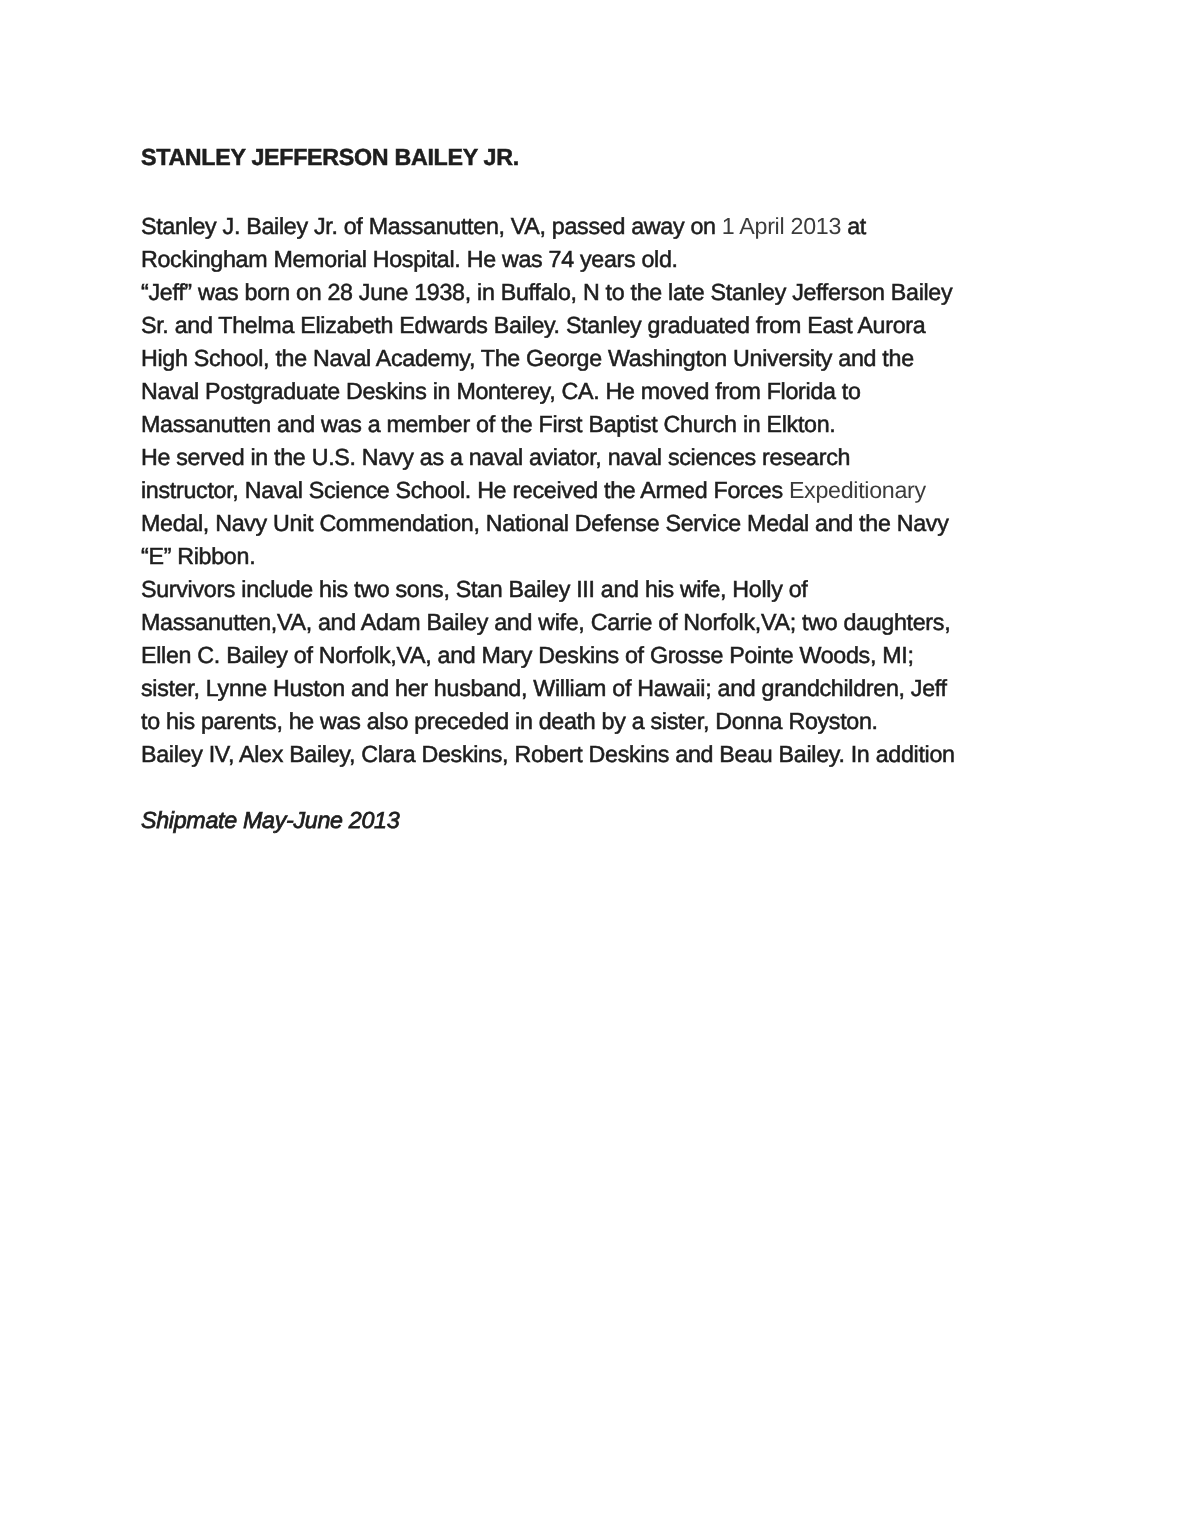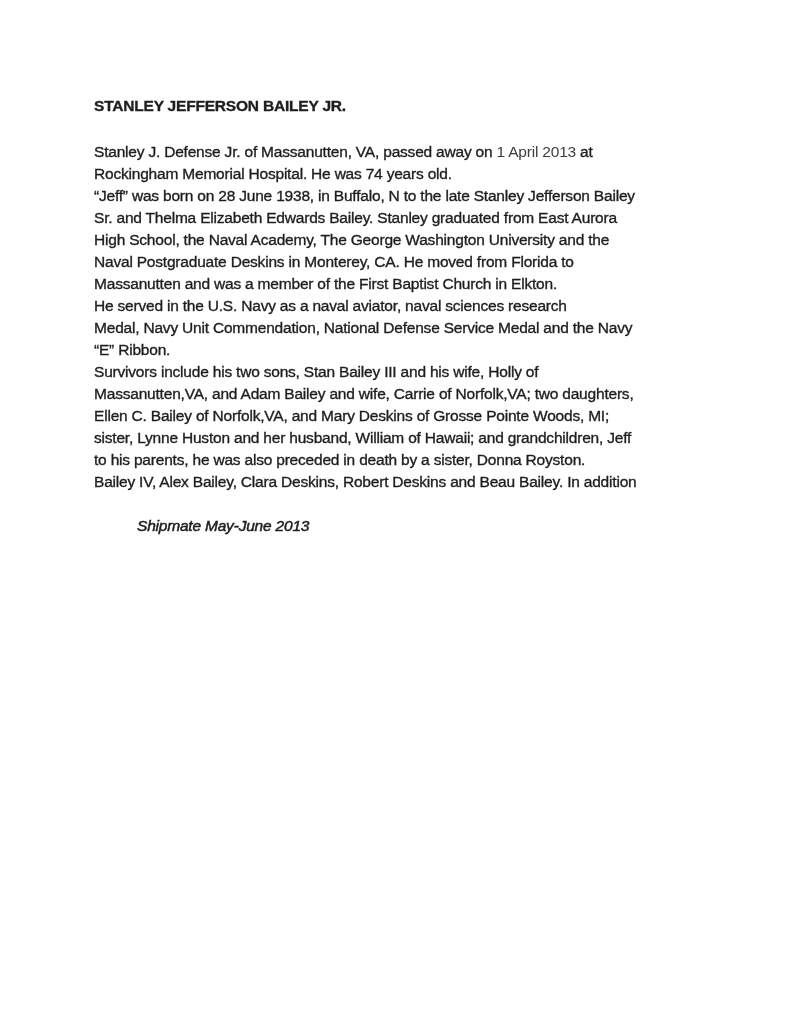--- a/index.html
+++ b/index.html
@@ -48,38 +48,38 @@
   }
   .citation {
     margin-top: 22px;
     font-size: 15.5px;
     line-height: 22px;
     letter-spacing: -0.2px;
     font-style: italic;
     color: var(--text-color, #1e1e1e);
     -webkit-text-stroke: 0.5px;
     white-space: nowrap;
-    margin-left: 43px;
   }
 </style>
 </head>
 <body>
 
 <div class="page">
   <h1 class="doc-title">STANLEY JEFFERSON BAILEY JR.</h1>
 
   <div class="body-lines">
-      <div class="line"><span>Stanley J. Defense Jr. of Massanutten, VA, passed away on </span><span class="light">1 April 2013</span><span> at</span></div>
+      <div class="line"><span>Stanley J. Bailey Jr. of Massanutten, VA, passed away on </span><span class="light">1 April 2013</span><span> at</span></div>
       <div class="line"><span>Rockingham Memorial Hospital. He was 74 years old.</span></div>
       <div class="line"><span>“Jeff” was born on 28 June 1938, in Buffalo, N to the late Stanley Jefferson Bailey</span></div>
       <div class="line"><span>Sr. and Thelma Elizabeth Edwards Bailey. Stanley graduated from East Aurora</span></div>
       <div class="line"><span>High School, the Naval Academy, The George Washington University and the</span></div>
       <div class="line"><span>Naval Postgraduate Deskins in Monterey, CA. He moved from Florida to</span></div>
       <div class="line"><span>Massanutten and was a member of the First Baptist Church in Elkton.</span></div>
       <div class="line"><span>He served in the U.S. Navy as a naval aviator, naval sciences research</span></div>
+      <div class="line"><span>instructor, Naval Science School. He received the Armed Forces </span><span class="light">Expeditionary</span></div>
       <div class="line"><span>Medal, Navy Unit Commendation, National Defense Service Medal and the Navy</span></div>
       <div class="line"><span>“E” Ribbon.</span></div>
       <div class="line"><span>Survivors include his two sons, Stan Bailey III and his wife, Holly of</span></div>
       <div class="line"><span>Massanutten,VA, and Adam Bailey and wife, Carrie of Norfolk,VA; two daughters,</span></div>
       <div class="line"><span>Ellen C. Bailey of Norfolk,VA, and Mary Deskins of Grosse Pointe Woods, MI;</span></div>
       <div class="line"><span>sister, Lynne Huston and her husband, William of Hawaii; and grandchildren, Jeff</span></div>
       <div class="line"><span>to his parents, he was also preceded in death by a sister, Donna Royston.</span></div>
       <div class="line"><span>Bailey IV, Alex Bailey, Clara Deskins, Robert Deskins and Beau Bailey. In addition</span></div>
     </div>
 

